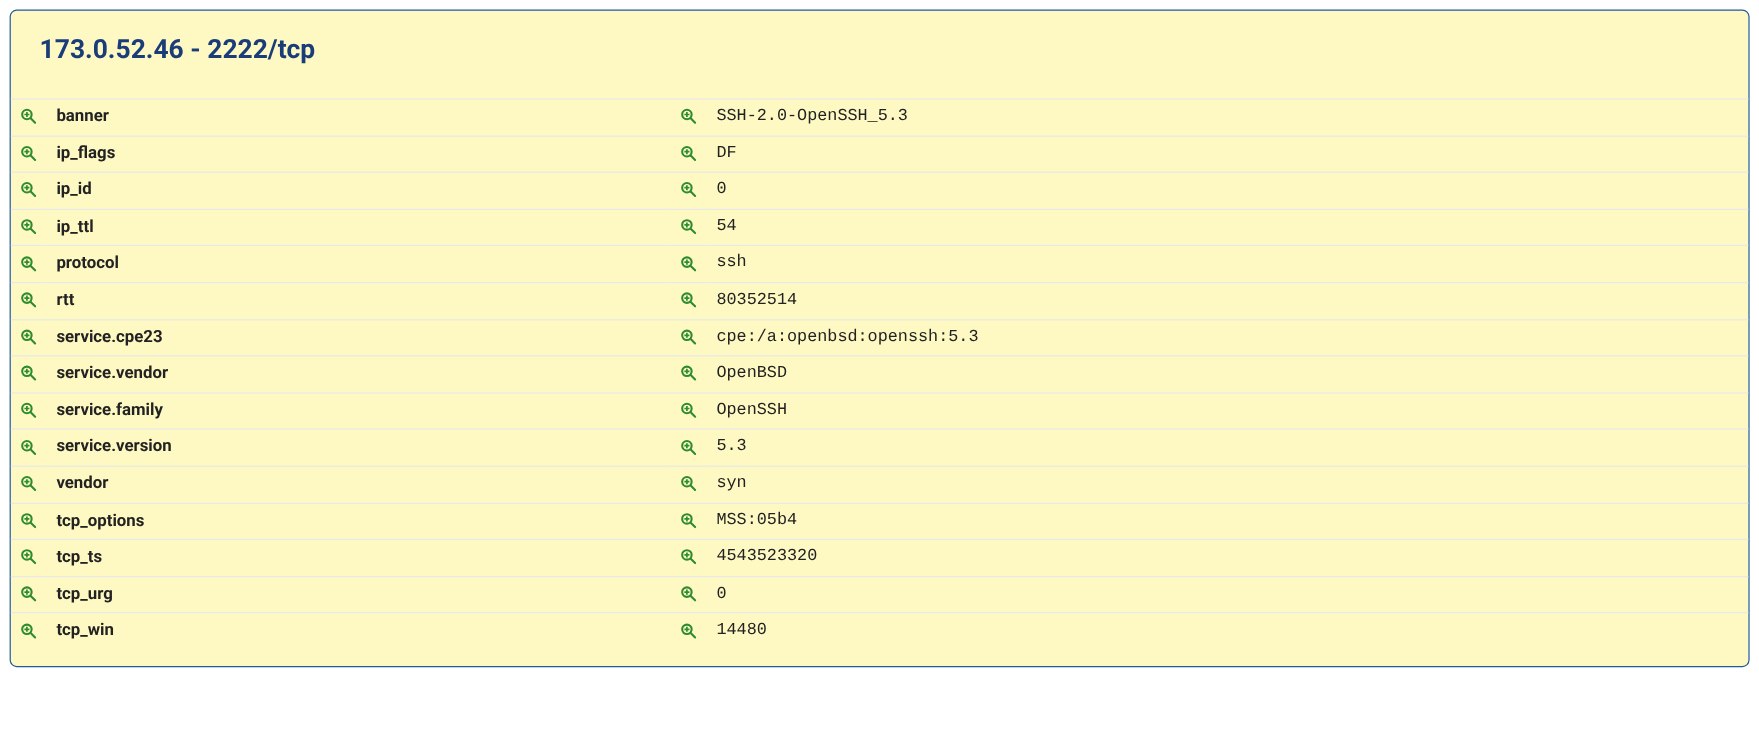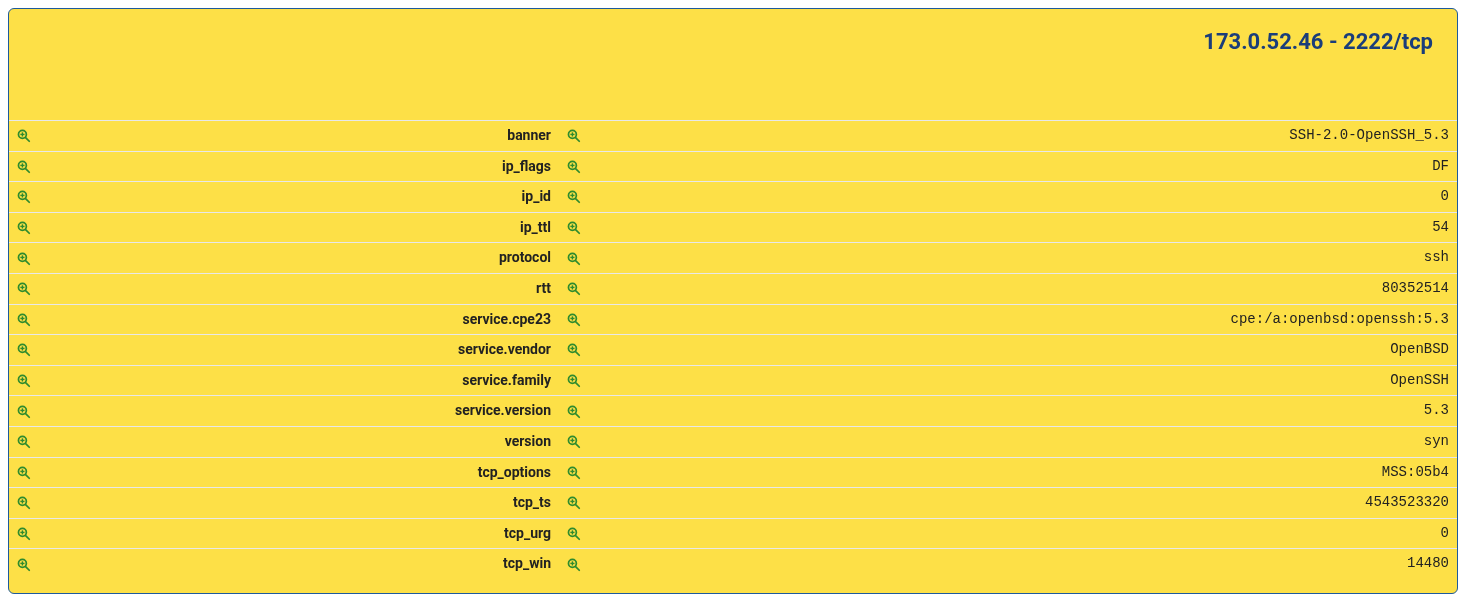--- a/index.html
+++ b/index.html
@@ -5,33 +5,31 @@
     * { box-sizing: border-box; margin: 0; padding: 0; }
     body {
       font-family: -apple-system, BlinkMacSystemFont, "Segoe UI", Roboto, "Helvetica Neue", Arial, sans-serif;
       background: #fff;
       padding: 8px;
     }
     .panel {
       border: 1px solid #1e5a9c;
       border-radius: 6px;
       padding: 20px 0 14px 0;
-      background: #fde047;
-      text-align: right;
+      background: #fef9c3;
     }
     .panel-title {
       color: #1a3d7a;
       font-size: 22px;
       font-weight: 700;
       padding: 0 24px 28px 24px;
     }
     table.kv {
       width: 100%;
       border-collapse: collapse;
-      margin-top: 38px;
     }
     table.kv tr {
       border-top: 1px solid #e8e8e8;
     }
     table.kv td {
       padding: 5px 8px;
       vertical-align: middle;
       font-size: 14px;
       line-height: 1.4;
     }
@@ -228,21 +226,21 @@
   </svg></span></td>
           <td class="val-cell">5.3</td>
         </tr>
         <tr>
           <td class="icon-cell"><span class="mag"><svg viewBox="0 0 16 16" width="14" height="14">
     <circle cx="6.2" cy="6.2" r="4.5" fill="none" stroke="#2e8b2e" stroke-width="2"></circle>
     <line x1="6.2" y1="3.8" x2="6.2" y2="8.6" stroke="#2e8b2e" stroke-width="1.6"></line>
     <line x1="3.8" y1="6.2" x2="8.6" y2="6.2" stroke="#2e8b2e" stroke-width="1.6"></line>
     <line x1="9.8" y1="9.8" x2="14" y2="14" stroke="#2e8b2e" stroke-width="2" stroke-linecap="round"></line>
   </svg></span></td>
-          <td class="key-cell">version</td>
+          <td class="key-cell">vendor</td>
           <td class="icon-cell"><span class="mag"><svg viewBox="0 0 16 16" width="14" height="14">
     <circle cx="6.2" cy="6.2" r="4.5" fill="none" stroke="#2e8b2e" stroke-width="2"></circle>
     <line x1="6.2" y1="3.8" x2="6.2" y2="8.6" stroke="#2e8b2e" stroke-width="1.6"></line>
     <line x1="3.8" y1="6.2" x2="8.6" y2="6.2" stroke="#2e8b2e" stroke-width="1.6"></line>
     <line x1="9.8" y1="9.8" x2="14" y2="14" stroke="#2e8b2e" stroke-width="2" stroke-linecap="round"></line>
   </svg></span></td>
           <td class="val-cell">syn</td>
         </tr>
         <tr>
           <td class="icon-cell"><span class="mag"><svg viewBox="0 0 16 16" width="14" height="14">

